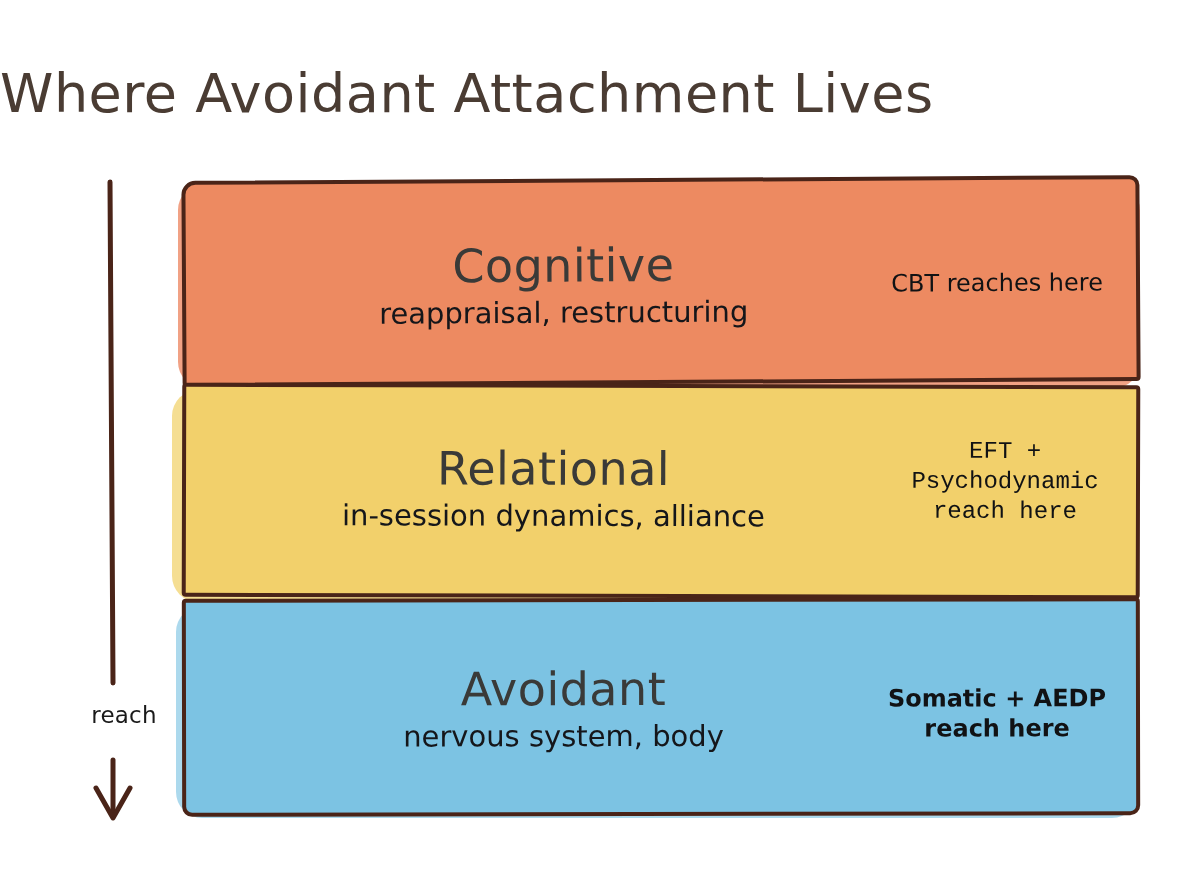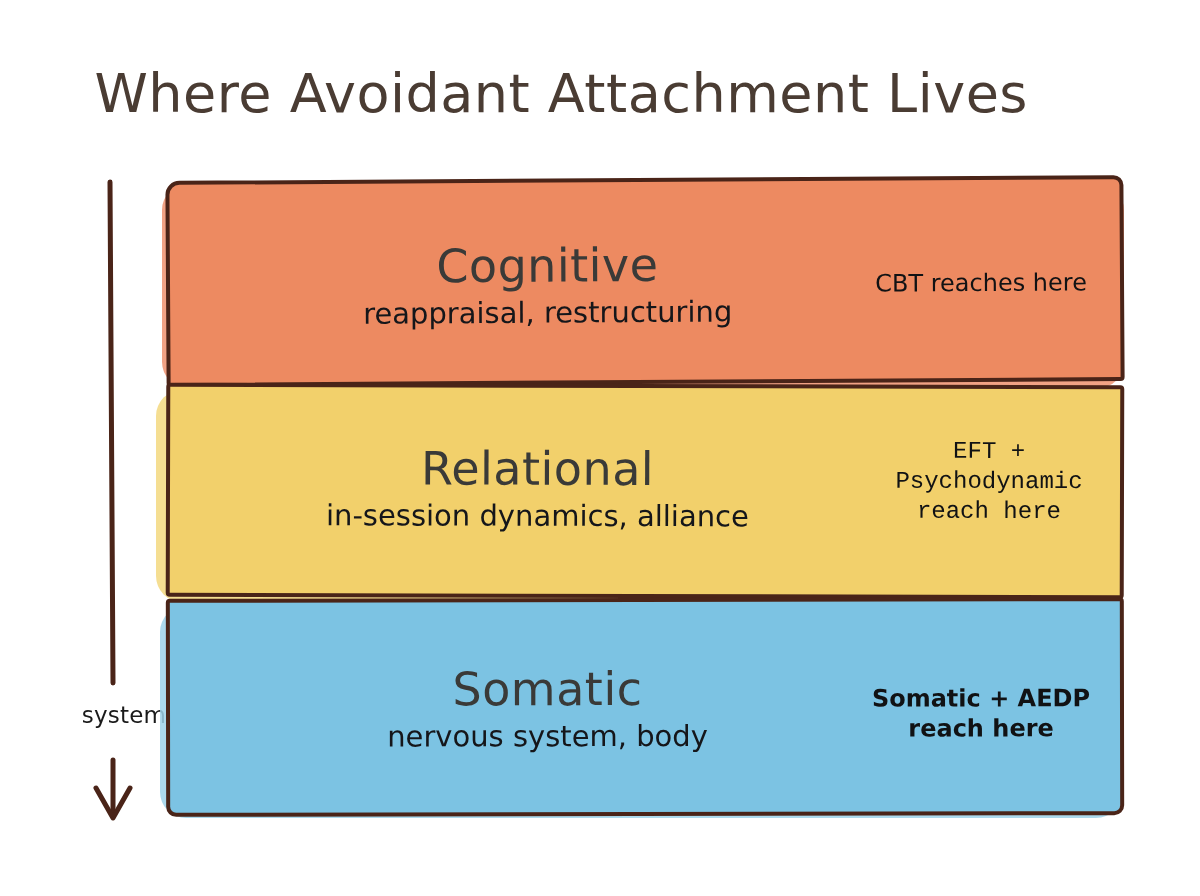--- a/index.html
+++ b/index.html
@@ -21,21 +21,21 @@
     width: 1200px;
     height: 896px;
   }
 
   
   .page-title {
     position: absolute;
     left: 0;
     top: 62px;
     width: 1028px;
-    text-align: right;
+    text-align: left;
     font-size: 54px;
     font-weight: 400;
     letter-spacing: 0.5px;
     color: #4a3c33;
     font-family: "DejaVu Sans", sans-serif;
     white-space: nowrap;
   }
 
   
   .depth-axis {
@@ -53,21 +53,21 @@
     width: 120px;
     text-align: center;
     font-size: 23px;
     color: #1a1a1a;
     letter-spacing: 0.2px;
   }
 
   
   .stack {
     position: absolute;
-    left: 150px;
+    left: 166px;
     top: 178px;
     width: 980px;
     height: 640px;
   }
 
   .band-shadow {
     position: absolute;
     border-radius: 26px;
     z-index: 1;
   }
@@ -150,21 +150,21 @@
 <div class="canvas">
 
   <div class="page-title">Where Avoidant Attachment Lives</div>
 
   <div class="depth-axis">
     <svg width="120" height="640" viewBox="0 0 120 640">
       <path d="M38 2 L41 503" stroke="#4a2418" stroke-width="5" stroke-linecap="round" fill="none"></path>
       <path d="M41 580 L41 636" stroke="#4a2418" stroke-width="5" stroke-linecap="round" fill="none"></path>
       <path d="M24 608 L41 638 L58 608" stroke="#4a2418" stroke-width="5" stroke-linecap="round" stroke-linejoin="round" fill="none"></path>
     </svg>
-    <div class="depth-label">system</div>
+    <div class="depth-label">reach</div>
   </div>
 
   <div class="stack">
 
     <div class="band-shadow s1"></div>
     <div class="band-shadow s2"></div>
     <div class="band-shadow s3"></div>
 
     <div class="band cognitive">
       <div class="band-main">
@@ -177,20 +177,20 @@
     <div class="band relational">
       <div class="band-main">
         <div class="band-heading">Relational</div>
         <div class="band-sub">in-session dynamics, alliance</div>
       </div>
       <div class="band-note">EFT +<br>Psychodynamic<br>reach here</div>
     </div>
 
     <div class="band somatic">
       <div class="band-main">
-        <div class="band-heading">Somatic</div>
+        <div class="band-heading">Avoidant</div>
         <div class="band-sub">nervous system, body</div>
       </div>
       <div class="band-note">Somatic + AEDP<br>reach here</div>
     </div>
 
   </div>
 </div>
 
 </body></html>

